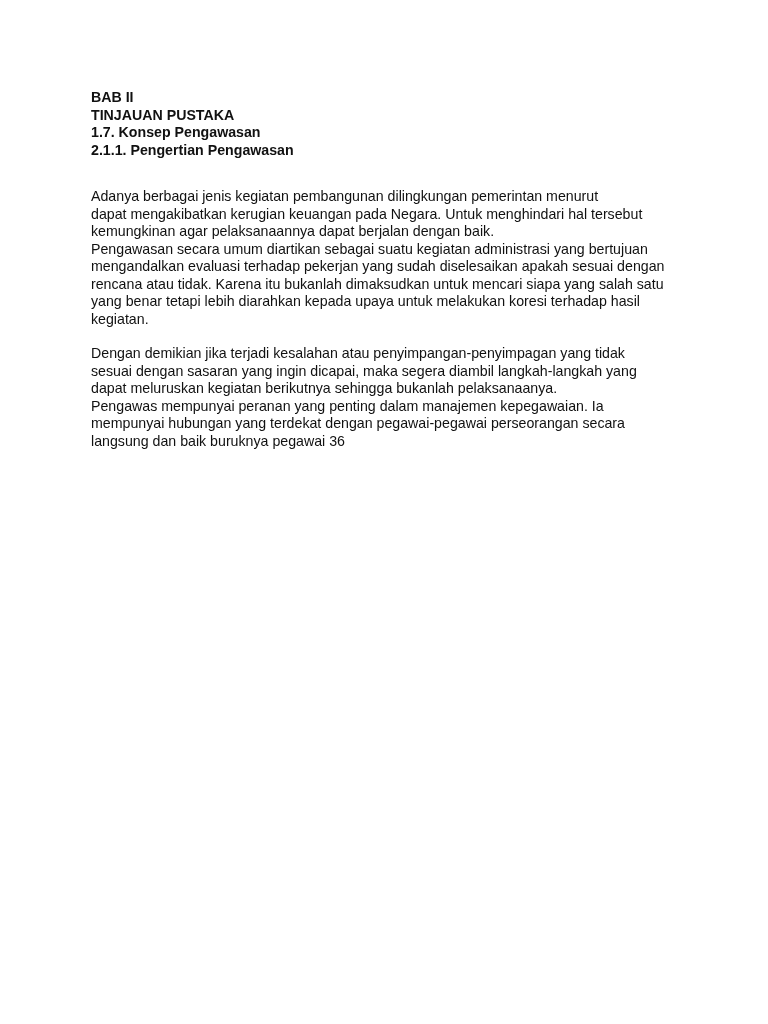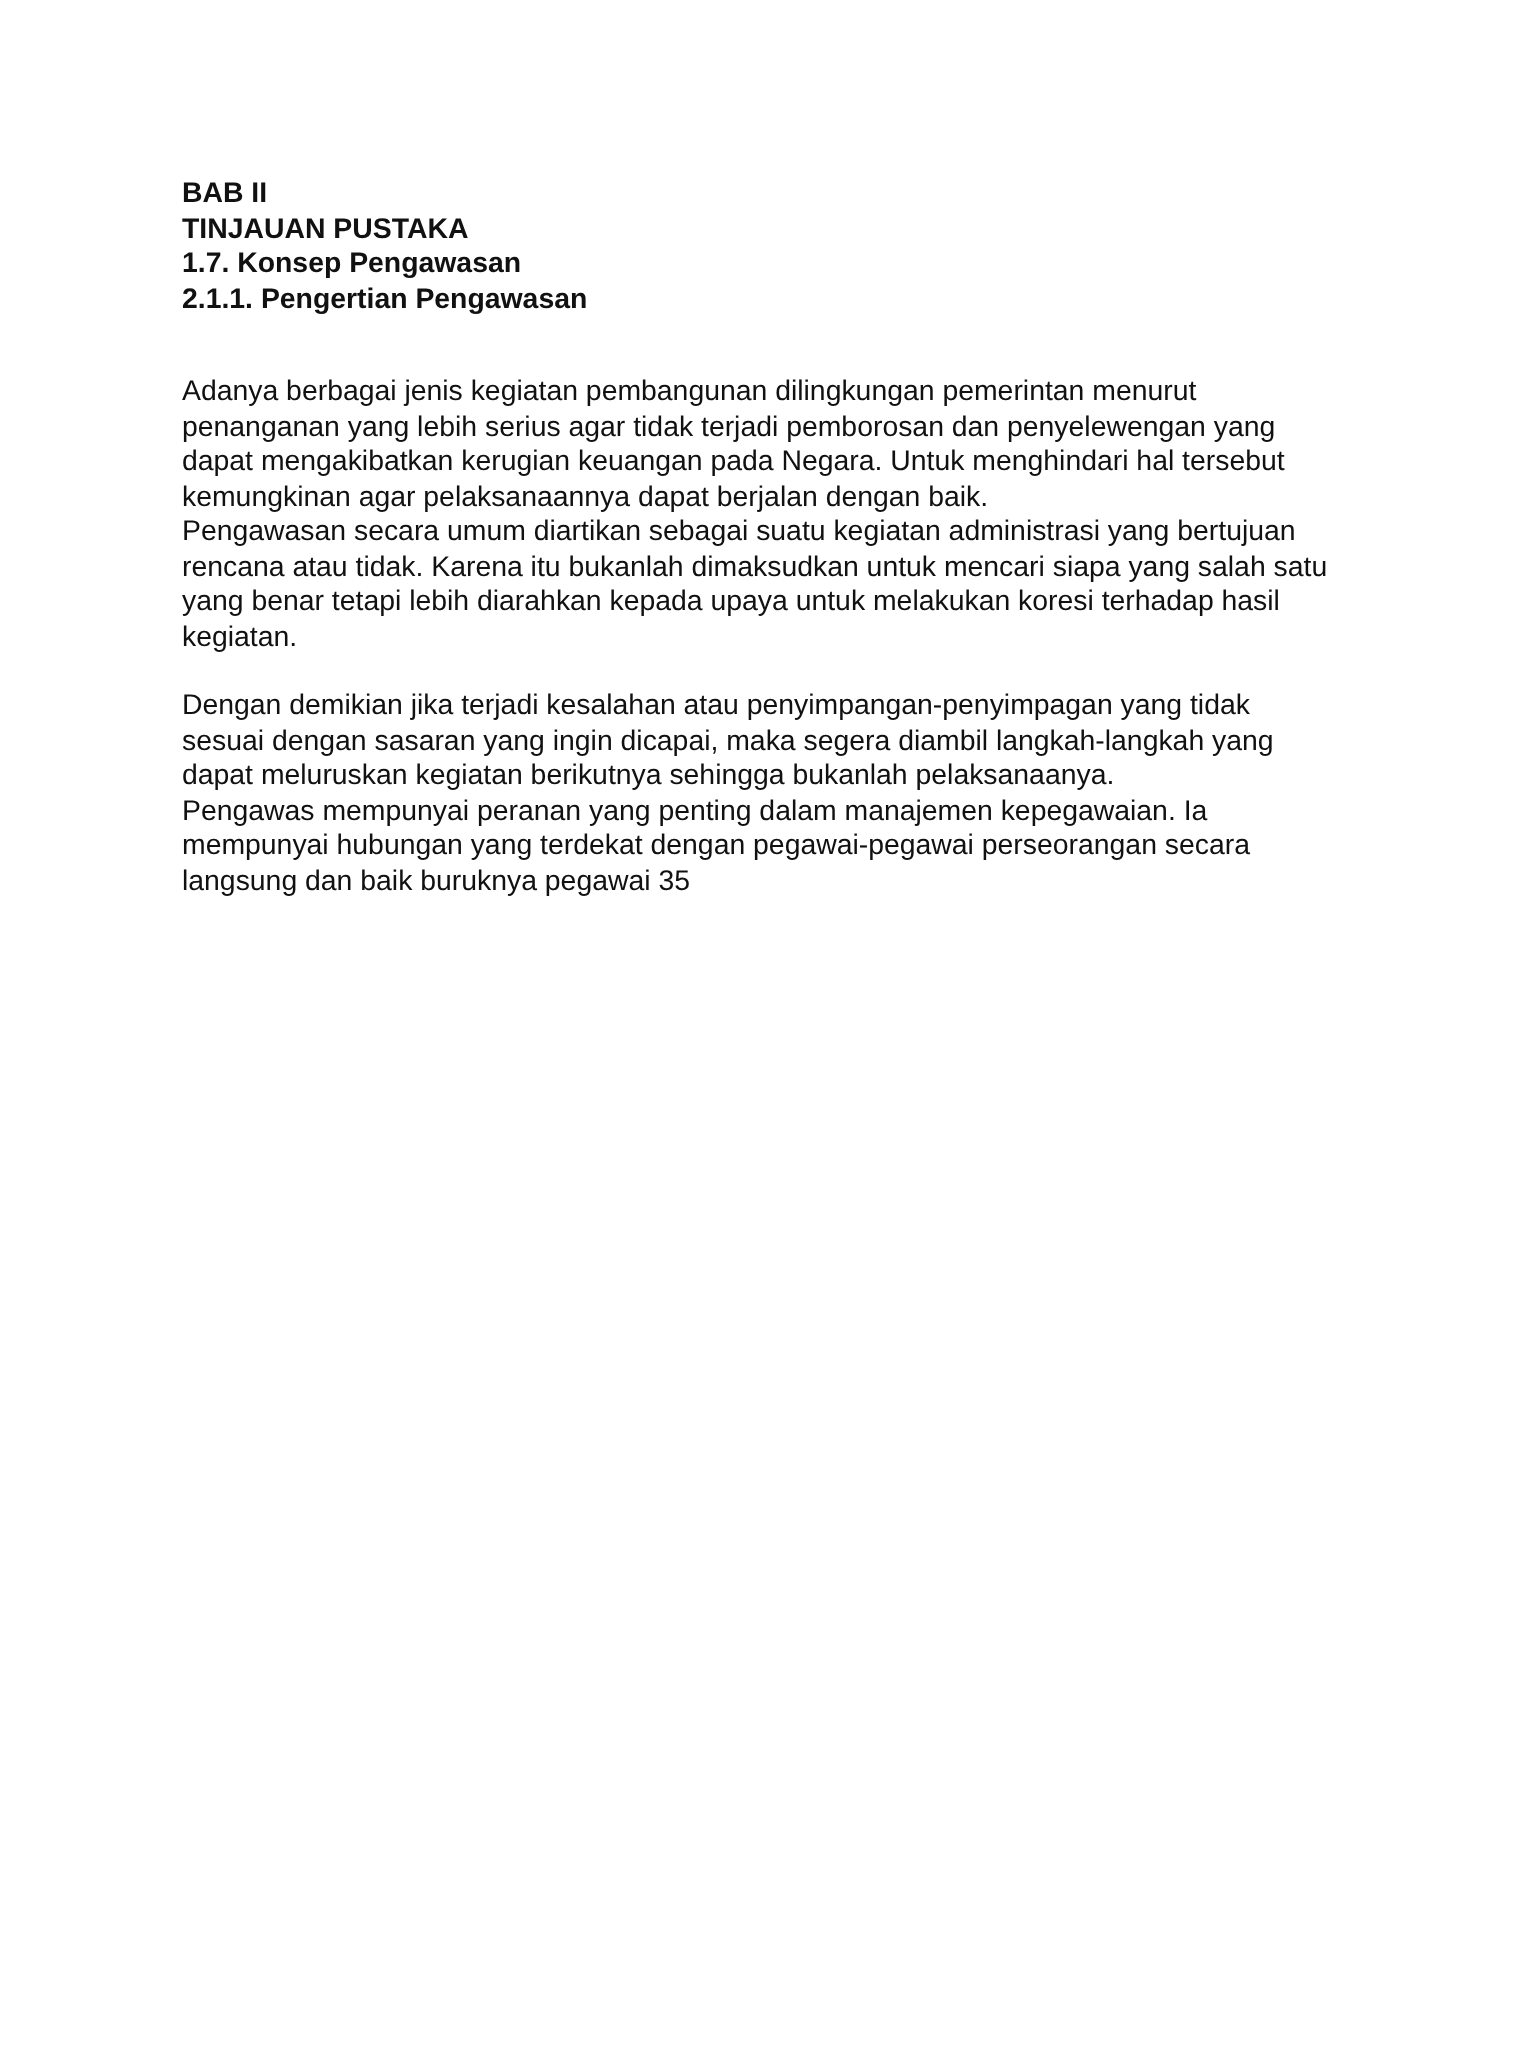--- a/index.html
+++ b/index.html
@@ -43,33 +43,33 @@
 <div class="page">
   <div class="headings">
     <div>BAB II</div>
     <div>TINJAUAN PUSTAKA</div>
     <div>1.7. Konsep Pengawasan</div>
     <div>2.1.1. Pengertian Pengawasan</div>
   </div>
 
   <p class="para" id="p1">
     <span class="line">Adanya berbagai jenis kegiatan pembangunan dilingkungan pemerintan menurut</span>
-    <span class="line">penanganan yang lebih serius agar tidak terjadi pemborosan dan penyelewengan yang</span>
     <span class="line">dapat mengakibatkan kerugian keuangan pada Negara. Untuk menghindari hal tersebut</span>
     <span class="line">kemungkinan agar pelaksanaannya dapat berjalan dengan baik.</span>
   </p>
 
   <p class="para" id="p2">
     <span class="line">Pengawasan secara umum diartikan sebagai suatu kegiatan administrasi yang bertujuan</span>
+    <span class="line">mengandalkan evaluasi terhadap pekerjan yang sudah diselesaikan apakah sesuai dengan</span>
     <span class="line">rencana atau tidak. Karena itu bukanlah dimaksudkan untuk mencari siapa yang salah satu</span>
     <span class="line">yang benar tetapi lebih diarahkan kepada upaya untuk melakukan koresi terhadap hasil</span>
     <span class="line">kegiatan.</span>
   </p>
 
   <p class="para" id="p3">
     <span class="line">Dengan demikian jika terjadi kesalahan atau penyimpangan-penyimpagan yang tidak</span>
     <span class="line">sesuai dengan sasaran yang ingin dicapai, maka segera diambil langkah-langkah yang</span>
     <span class="line">dapat meluruskan kegiatan berikutnya sehingga bukanlah pelaksanaanya.</span>
     <span class="line">Pengawas mempunyai peranan yang penting dalam manajemen kepegawaian. Ia</span>
     <span class="line">mempunyai hubungan yang terdekat dengan pegawai-pegawai perseorangan secara</span>
-    <span class="line">langsung dan baik buruknya pegawai 35</span>
+    <span class="line">langsung dan baik buruknya pegawai 36</span>
   </p>
 </div>
 
 </body></html>

